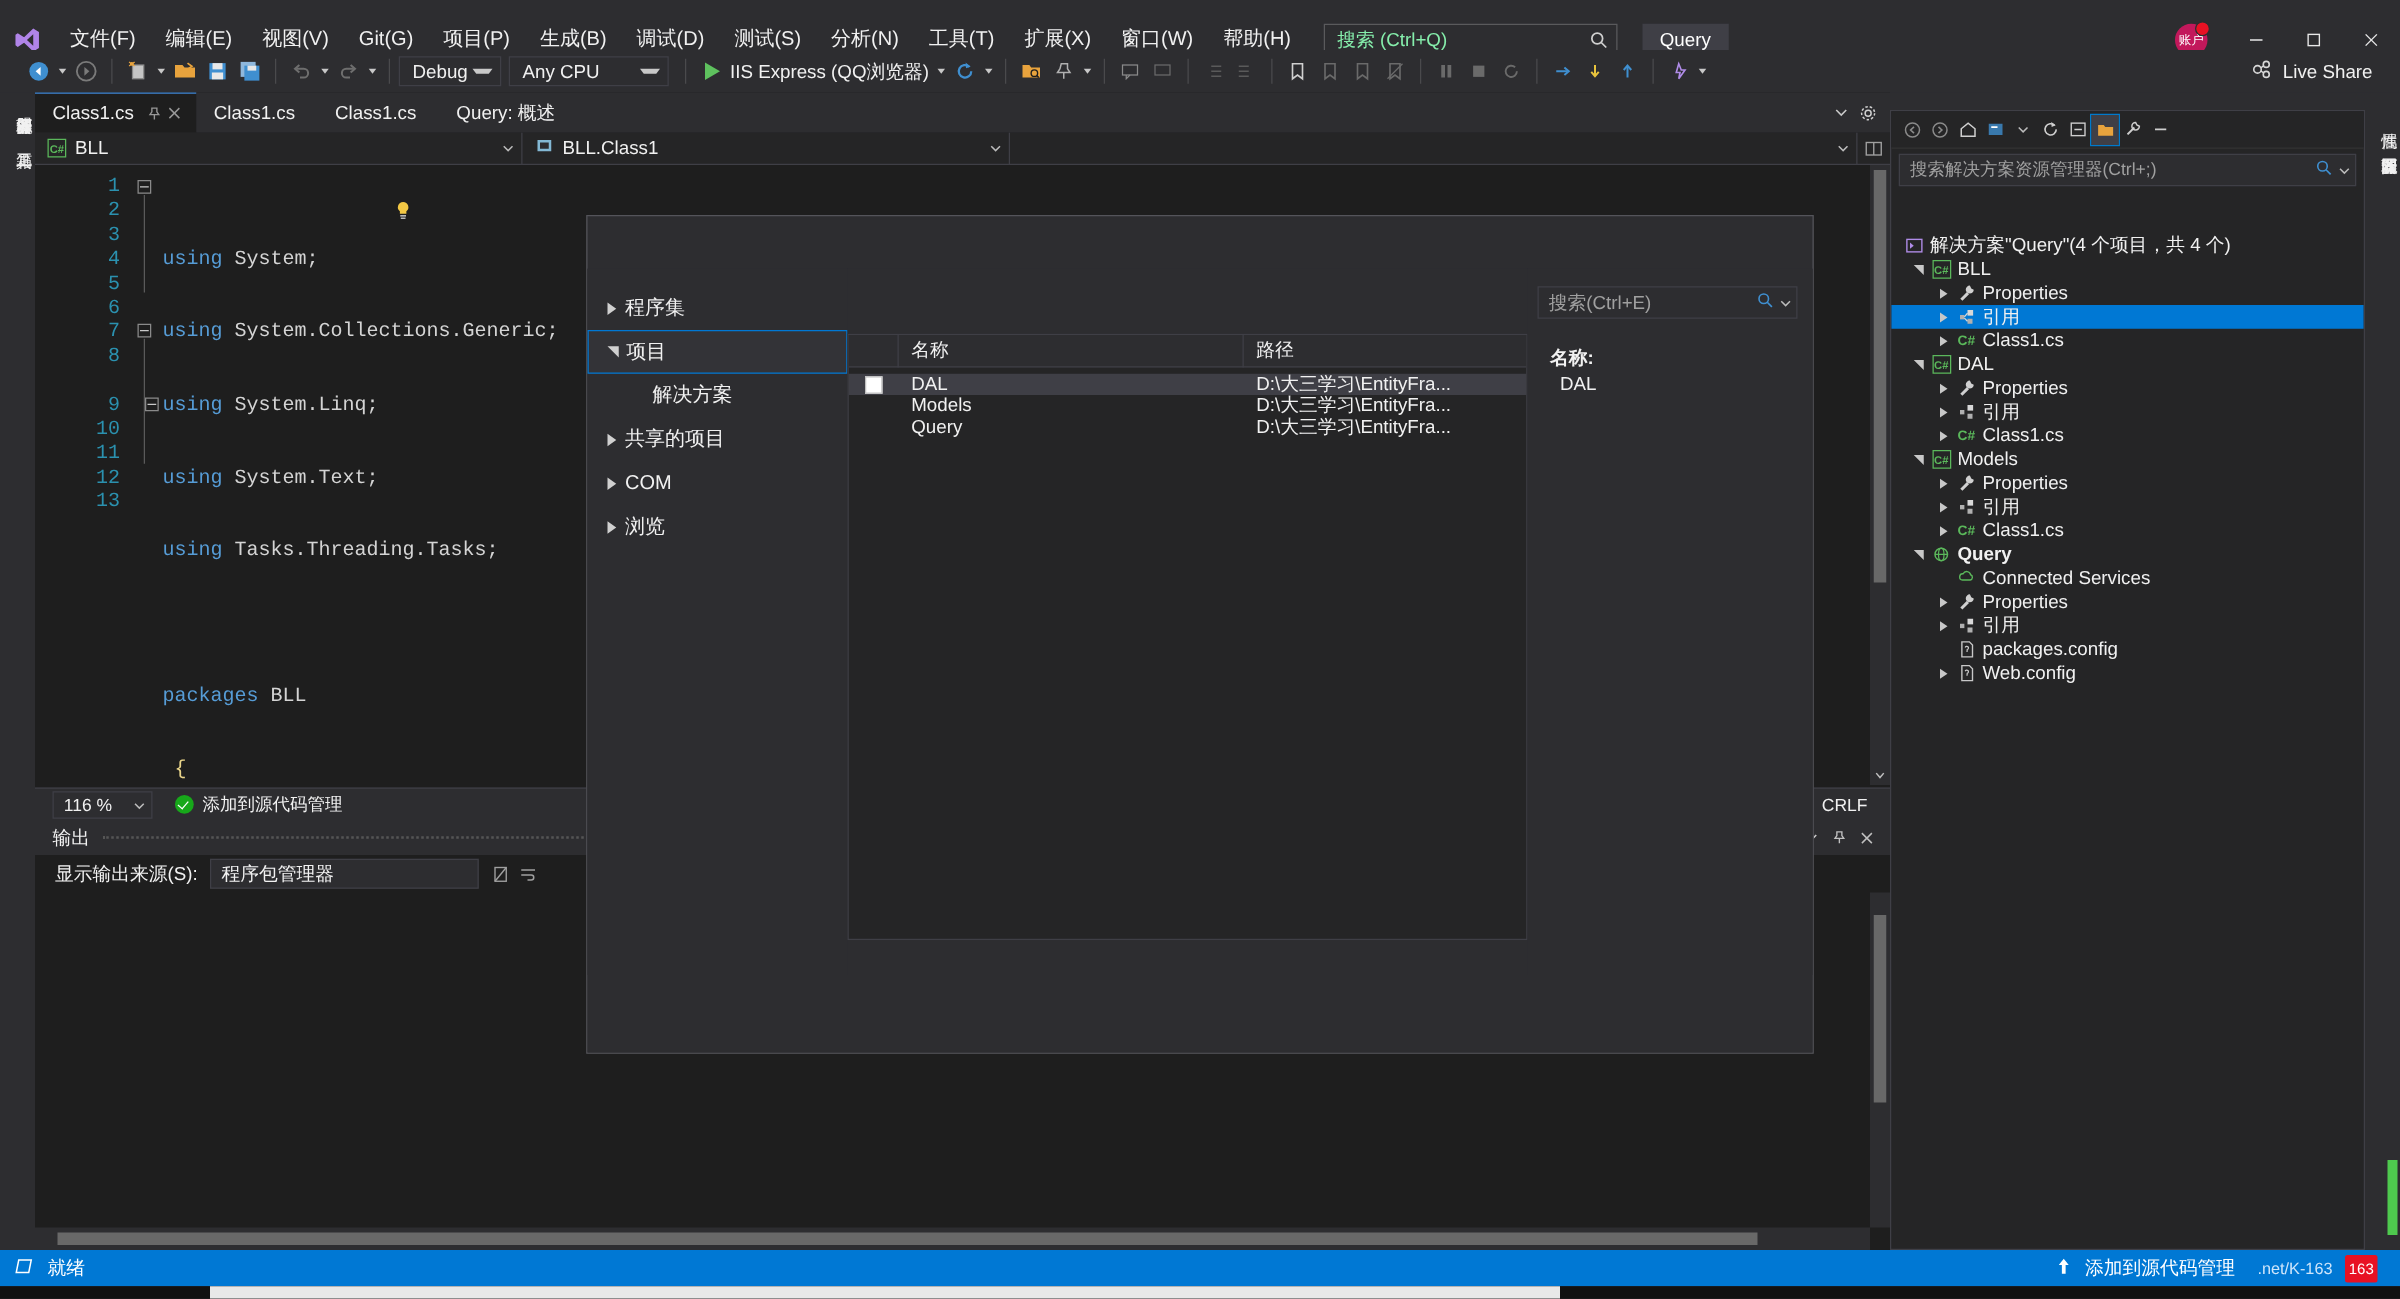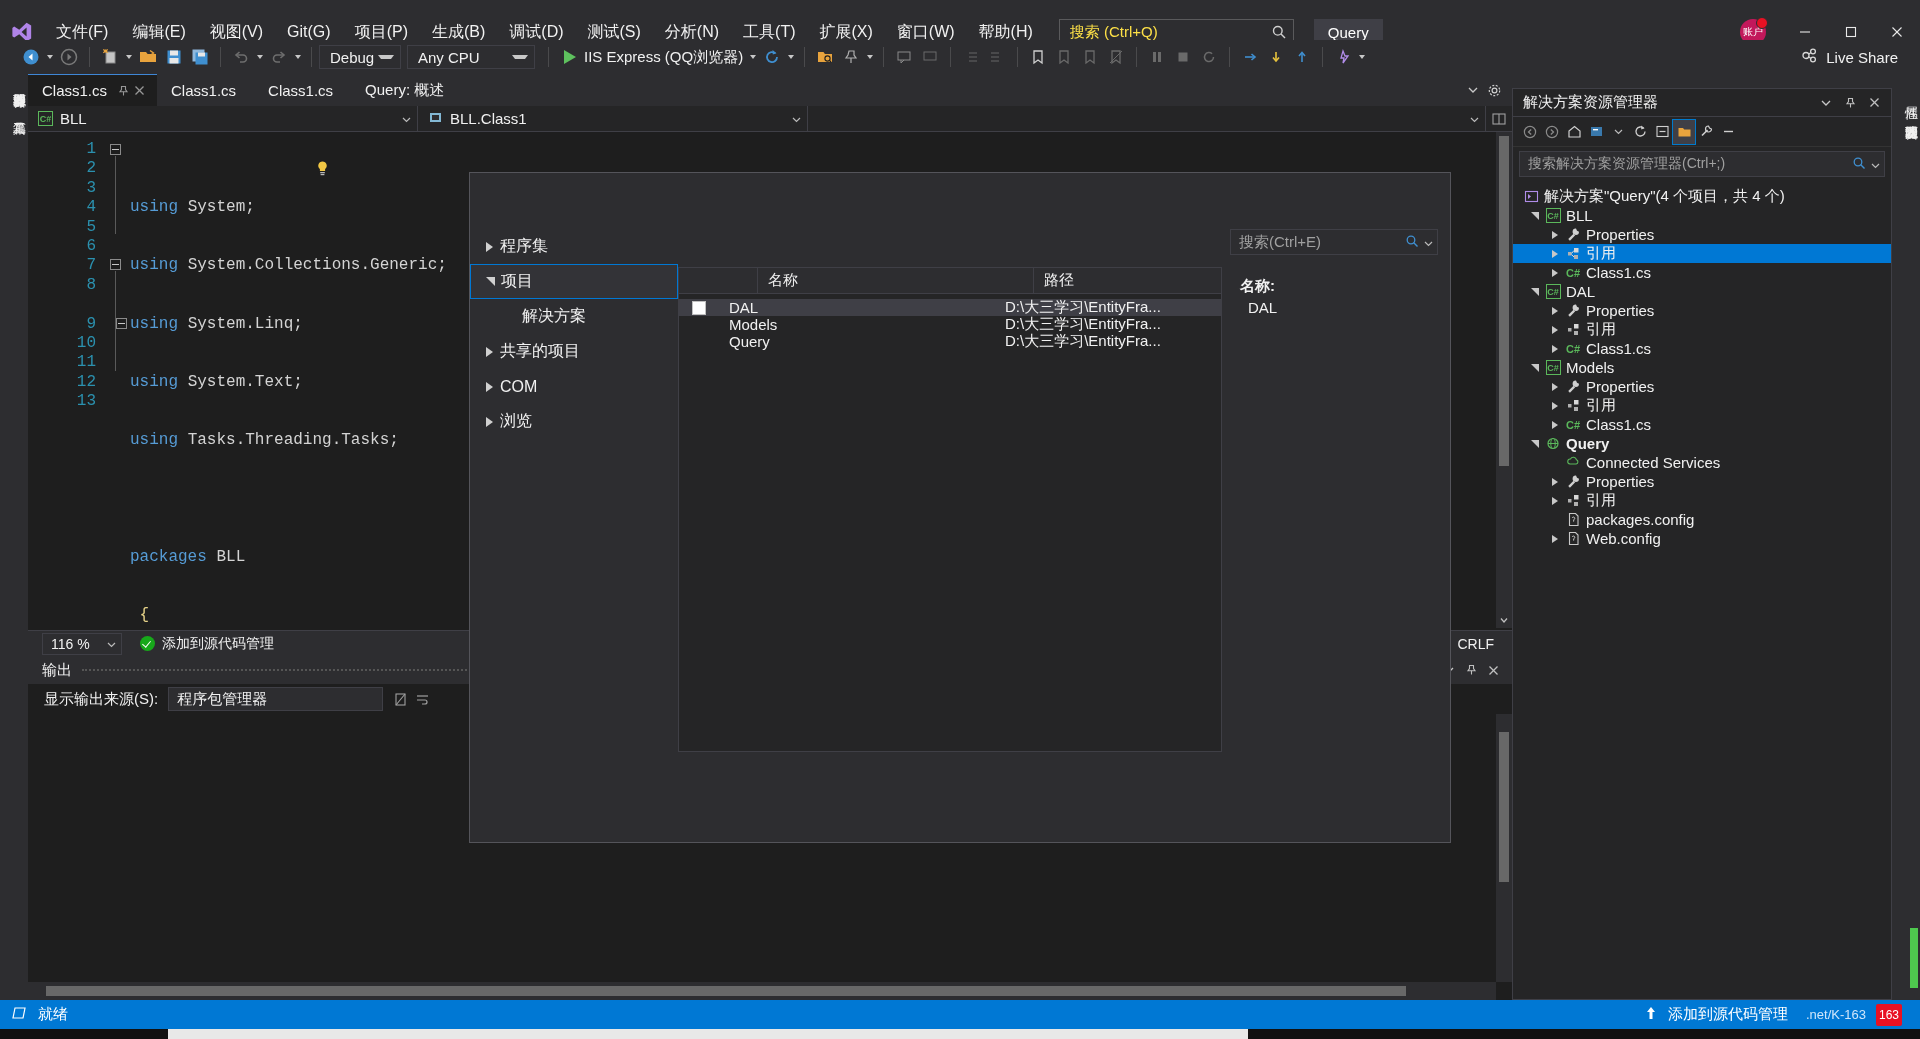--- a/index.html
+++ b/index.html
@@ -25,21 +25,21 @@
   .menu { display: flex; align-items: center; height: 40px; }
   .menu-item {
     padding: 0 12px; height: 40px; line-height: 40px; font-size: 16px;
     color: #f1f1f1; white-space: nowrap; cursor: default;
   }
   .search-box {
     margin-left: 14px; width: 235px; height: 26px; background: #2d2d30;
     border: 1px solid #5a5a5c; display: flex; align-items: center;
     padding: 0 6px 0 10px; position: relative;
   }
-  .search-box .ph { color: #fde047; font-size: 15px; flex: 1; }
+  .search-box .ph { color: #86efac; font-size: 15px; flex: 1; }
   .search-box .mag { width: 16px; height: 16px; position: relative; }
   .mag-glyph { stroke: #d0d0d0; fill: none; stroke-width: 1.4; }
   .query-chip {
     margin-left: 20px; background: #3f3f46; color: #fff; font-size: 15px;
     padding: 4px 14px; height: 27px; line-height: 19px;
   }
   .tb-right { margin-left: auto; display: flex; align-items: center; height: 40px; }
   .badge-circ {
     width: 26px; height: 26px; border-radius: 50%; background: #c2185b;
     color: #fff; font-size: 10px; display: flex; align-items: center;
@@ -250,21 +250,21 @@
   .dlg-search {
     margin: 14px 12px 0 8px; height: 26px; border: 1px solid #3f3f46; background: #2d2d30;
     display: flex; align-items: center; padding: 0 4px 0 8px;
   }
   .dlg-search .ph { flex: 1; font-size: 15px; color: #a0a0a0; }
   .detail { padding: 22px 12px 0 18px; font-size: 15px; }
   .detail .dk { font-weight: bold; color: #f1f1f1; }
   .detail .dv { padding-left: 8px; padding-top: 3px; color: #f1f1f1; }
 
   .lst-wrap { position: absolute; left: 0; top: 52px; right: 0; bottom: 28px; border: 1px solid #3f3f46; background: #252526; }
-  .lst-head { height: 26px; display: flex; align-items: center; background: #2d2d30; border-bottom: 1px solid #3f3f46; padding-left: 39px; }
+  .lst-head { height: 26px; display: flex; align-items: center; background: #2d2d30; border-bottom: 1px solid #3f3f46; }
   .lst-head .c-chk { width: 40px; height: 26px; border-right: 1px solid #3f3f46; }
   .lst-head .c-name { width: 276px; height: 26px; display: flex; align-items: center; padding-left: 10px; font-size: 15px; border-right: 1px solid #3f3f46; }
   .lst-head .c-path { flex: 1; height: 26px; display: flex; align-items: center; padding-left: 10px; font-size: 15px; }
   .lst-row { height: 17px; display: flex; align-items: center; font-size: 15px; color: #f1f1f1; }
   .lst-row.sel { background: #3f3f46; }
   .lst-row .r-chk { width: 40px; display: flex; align-items: center; justify-content: center; }
   .lst-row .r-chk .box { width: 14px; height: 14px; background: #fff; border: 1px solid #c0c0c0; }
   .lst-row .r-name { width: 276px; padding-left: 10px; white-space: nowrap; }
   .lst-row .r-path { flex: 1; padding-left: 10px; white-space: nowrap; }
 
@@ -787,41 +787,20 @@
       <div class="out-sb-v">
           <div class="thumb"></div>
         </div>
       <div class="out-sb-h">
           <div class="thumb"></div>
         </div>
     </div>
   </div>
 
   <div class="sol-exp">
-    <div class="se-header">
-      <span class="se-title">解决方案资源管理器</span>
-      <span style="margin-left:auto"></span>
-      <span class="se-hctl">
-        <svg width="10" height="10" viewBox="0 0 10 10">
-            <path d="M1 3 L5 7 L9 3" fill="none" stroke="#c8c8c8" stroke-width="1.3"></path>
-          </svg>
-      </span>
-      <span class="se-hctl">
-        <svg width="12" height="12" viewBox="0 0 12 12" stroke="#c0c0c0" fill="none" stroke-width="1.1">
-            <path d="M4.5 1.5 h4 v3 l1.5 2.2 H3 L4.5 4.5 Z"></path>
-            <line x1="6.5" y1="6.7" x2="6.5" y2="10.5"></line>
-          </svg>
-      </span>
-      <span class="se-hctl" style="margin-right:6px">
-        <svg width="11" height="11" viewBox="0 0 11 11" stroke="#c0c0c0" stroke-width="1.2">
-            <line x1="1.5" y1="1.5" x2="9.5" y2="9.5"></line>
-            <line x1="9.5" y1="1.5" x2="1.5" y2="9.5"></line>
-          </svg>
-      </span>
-    </div>
     <div class="se-toolbar">
       <span class="se-tb">
           <svg width="14" height="14" viewBox="0 0 14 14">
             <circle cx="7" cy="7" r="5.6" fill="none" stroke="#8a8a8a" stroke-width="1.2"></circle>
             <path d="M8.2 4.5 L5.5 7 L8.2 9.5" fill="none" stroke="#8a8a8a" stroke-width="1.3"></path>
           </svg>
         </span>
       <span class="se-tb">
           <svg width="14" height="14" viewBox="0 0 14 14">
             <circle cx="7" cy="7" r="5.6" fill="none" stroke="#8a8a8a" stroke-width="1.2"></circle>

